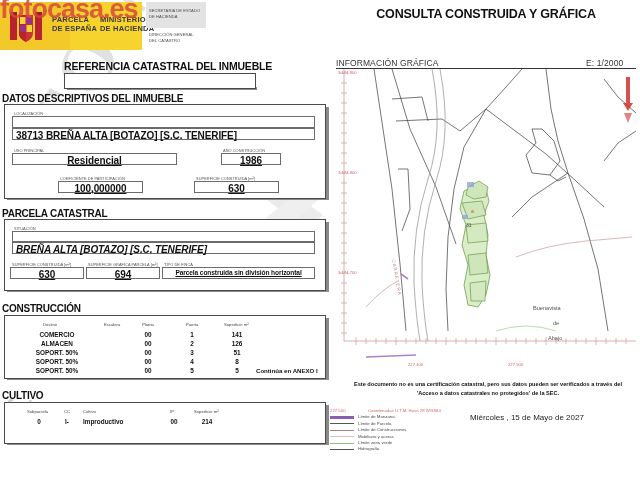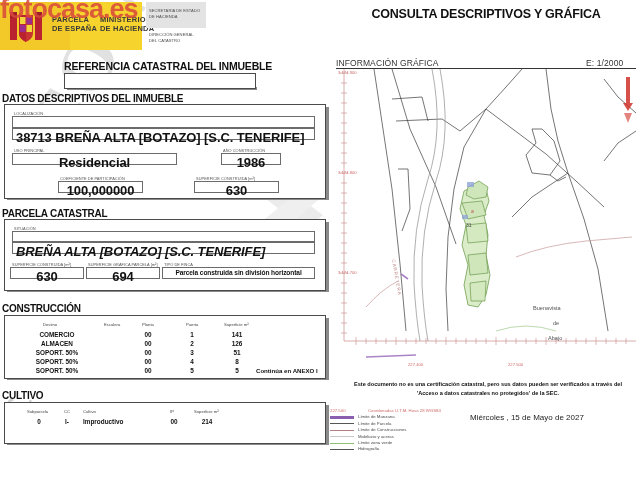--- a/index.html
+++ b/index.html
@@ -106,24 +106,24 @@
 
   .fld-lbl{
     position:absolute;font-size:3.9px;color:#555;letter-spacing:.05px;
     z-index:13;white-space:nowrap;
   }
   .fld-box{
     position:absolute;border:1px solid #6b6b6b;background:#fff;z-index:12;
     box-sizing:border-box;
   }
   .fld-val{
-    position:absolute;font-size:13px;font-weight:bold;color:#111;
+    position:absolute;font-size:10px;font-weight:bold;color:#111;
     z-index:13;white-space:nowrap;letter-spacing:-.1px;
   }
-  .fld-val.c{text-align:center;}
+  .fld-val.c{text-align:center;text-decoration:underline;}
 
   
   .tbl{position:absolute;z-index:13;}
   .tbl .th{
     position:absolute;font-size:4.2px;color:#444;white-space:nowrap;
   }
   .tbl .td{
     position:absolute;font-size:6.4px;font-weight:bold;color:#111;
     white-space:nowrap;
   }
@@ -216,21 +216,21 @@
       <div>SECRETARÍA DE ESTADO</div>
       <div>DE HACIENDA</div>
     </div>
     <div class="hdr-t4">
       <div>DIRECCIÓN GENERAL</div>
       <div>DEL CATASTRO</div>
     </div>
   </div>
 
   <div class="doc-title">
-    <div>CONSULTA DESCRIPTIVOS Y GRÁFICA</div>
+    <div>CONSULTA CONSTRUIDA Y GRÁFICA</div>
   </div>
 
   <div class="ref-title">REFERENCIA CATASTRAL DEL INMUEBLE</div>
   <div class="ref-shadow"></div>
   <div class="ref-box">
     <div class="val"></div>
   </div>
 
   <div class="sect-h" style="left:2px;top:93px;">DATOS DESCRIPTIVOS DEL INMUEBLE</div>
   <div class="panel-shadow" style="left:7px;top:107px;width:322px;height:93px;"></div>

